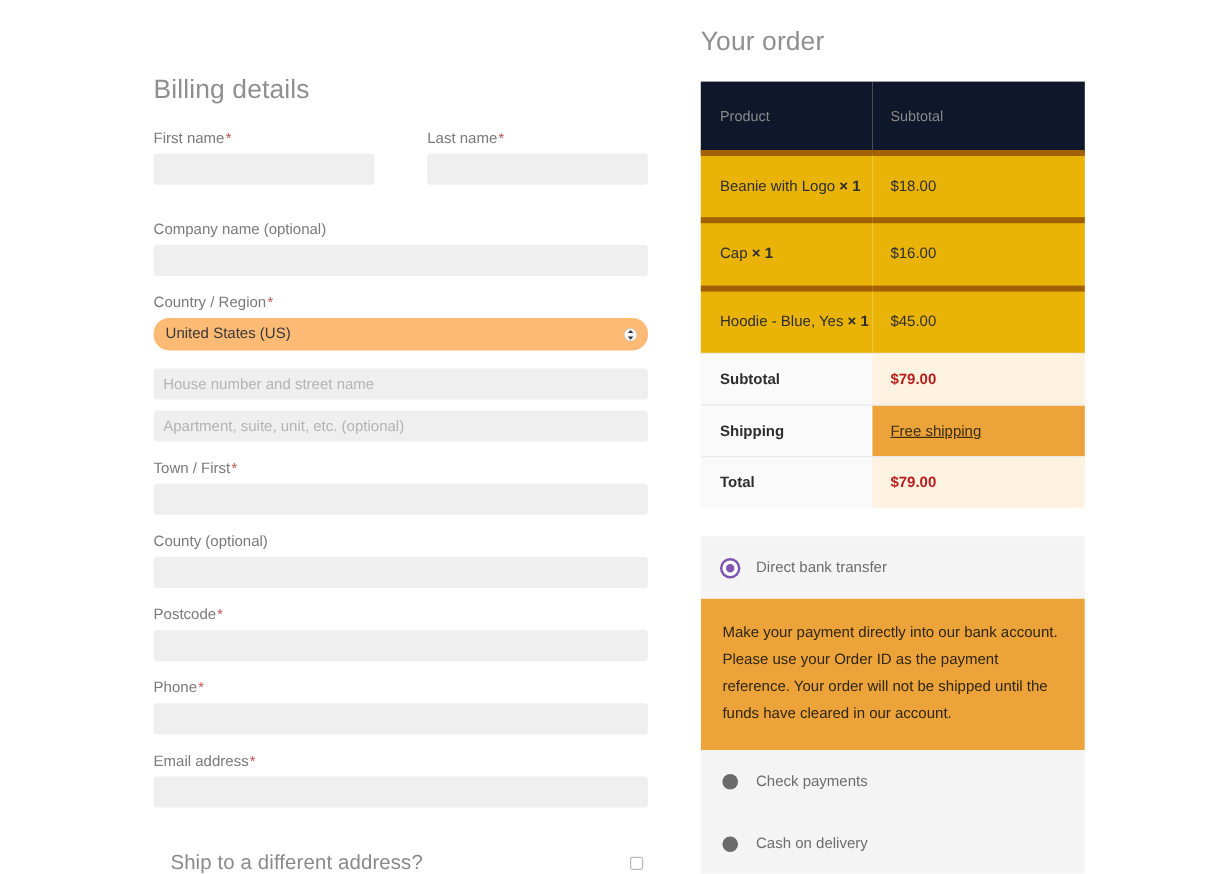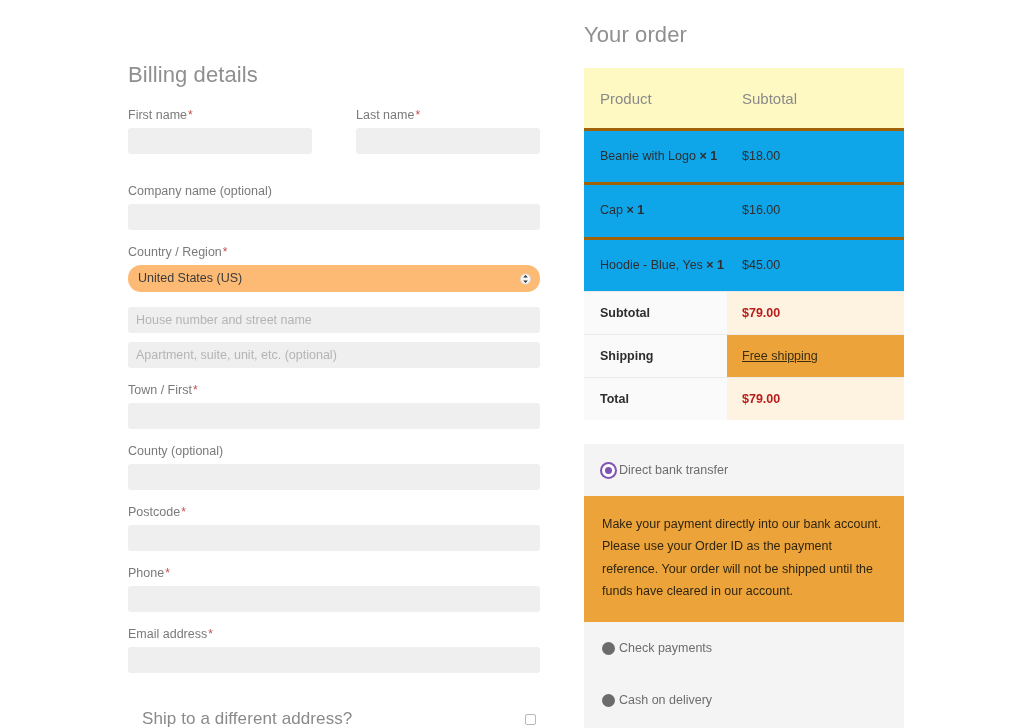--- a/index.html
+++ b/index.html
@@ -153,34 +153,34 @@
     border-collapse: collapse;
     table-layout: fixed;
     background: #fafafa;
     font-size: 12.5px;
   }
   .order-table th, .order-table td {
     text-align: left;
     vertical-align: top;
   }
   .order-table thead th {
-    background: #fef9c3;
+    background: #0f172a;
     color: #8a8a8a;
     font-weight: 400;
-    font-size: 15px;
+    font-size: 12px;
     padding: 22px 0 21px 16px;
   }
   .order-table thead th.col-sub { padding-left: 15px; }
 
   .col-product { width: 143px; }
   .col-sub { width: 177px; }
 
   .prod-row td {
-    background: #0ea5e9;
-    border-top: 3px solid #a16207;
+    background: #eab308;
+    border-top: 5px solid #a16207;
     padding: 16px 0 16px 16px;
     color: #2e2e2e;
     line-height: 1.55;
   }
   .prod-row td.val { padding-left: 15px; }
   .qty { font-weight: bold; white-space: nowrap; }
 
   .tot-row td {
     padding: 14px 0 14px 16px;
     border-top: 1px solid #eaeaea;
@@ -208,21 +208,21 @@
   .payment-box {
     width: 320px;
     margin-top: 24px;
     background: #f4f4f4;
     overflow: hidden;
   }
   .pay-option {
     display: flex;
     align-items: center;
     padding: 19px 0 19px 18px;
-    gap: 4px;
+    gap: 15px;
   }
   .radio {
     width: 13px;
     height: 13px;
     border-radius: 50%;
     flex: 0 0 13px;
     background: #6b6b6b;
   }
   .radio.selected {
     background: #7f54b3;

